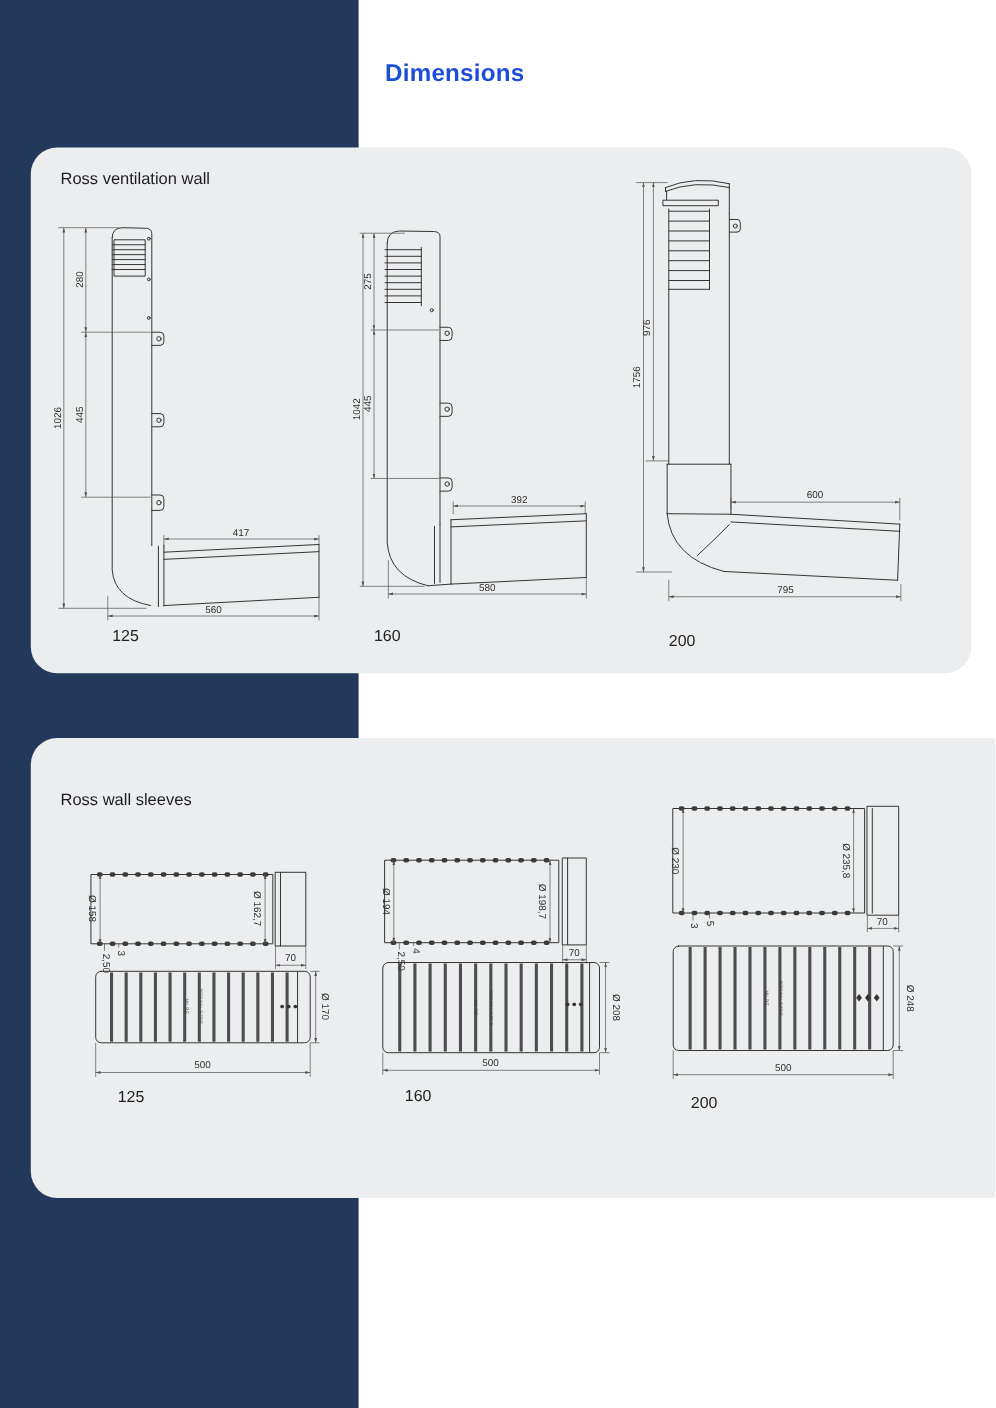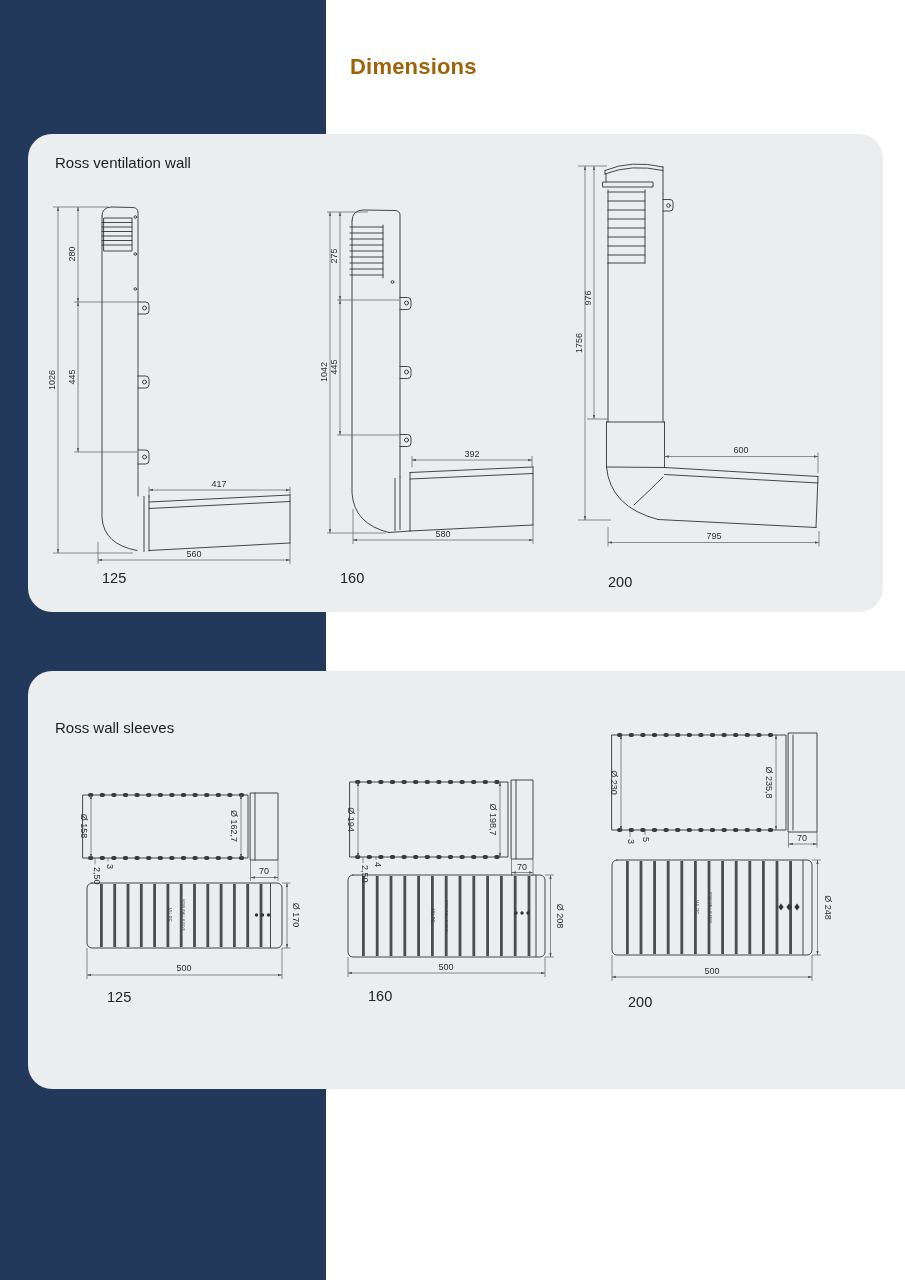--- a/index.html
+++ b/index.html
@@ -3,21 +3,21 @@
 <meta charset="utf-8">
 <style>
   html,body{margin:0;padding:0;background:#ffffff;}
   .page{
     position:relative;width:905px;height:1280px;overflow:hidden;
     background:#ffffff;font-family:"Liberation Sans",sans-serif;
   }
   .navy-band{position:absolute;left:0;top:0;width:326px;height:1280px;background:#22395b;}
   .page-title{
     position:absolute;left:350px;top:54px;margin:0;
-    font-size:22px;font-weight:bold;color:#a16207;letter-spacing:.2px;
+    font-size:22px;font-weight:bold;color:#1d4ed8;letter-spacing:.2px;
   }
   .card{
     position:absolute;left:28px;width:855px;background:#ebedee;border-radius:24px;
   }
   .card1{top:134px;height:478px;}
   .card2{top:671px;height:418px;padding-left:46px;}
   .card-title{
     position:absolute;left:27px;font-size:15px;color:#1d1d1f;
   }
   .card1 .card-title{top:20px;}

